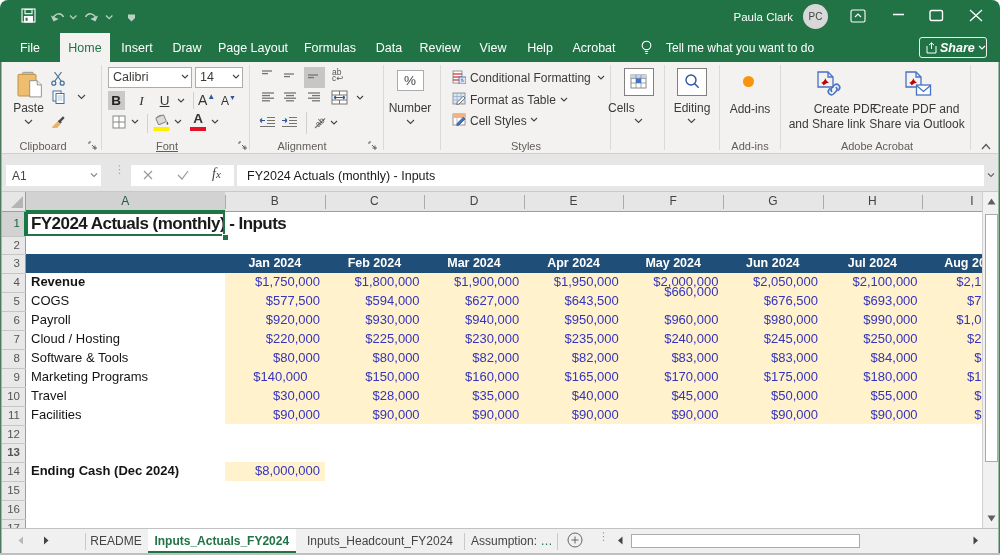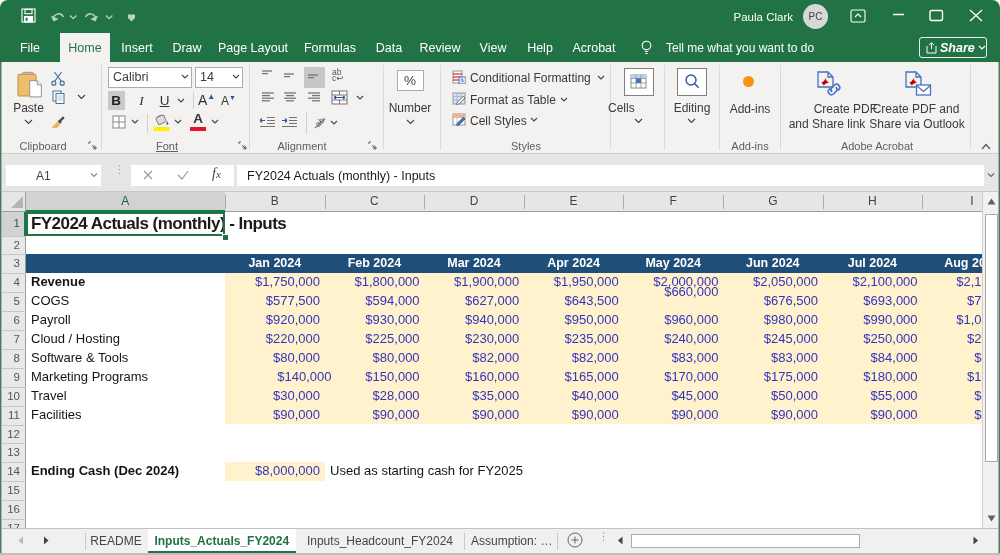--- a/index.html
+++ b/index.html
@@ -350,21 +350,21 @@
       </g>
     </svg>
 <div class="abs rbtxt" style="left:866px;top:101.5px;width:100px;text-align:center;font-size:12px;">Create PDF and</div>
 <div class="abs rbtxt" style="left:866px;top:117px;width:102px;text-align:center;font-size:12px;">Share via Outlook</div>
 <div class="abs glabel" style="left:837px;width:80px;">Adobe Acrobat</div>
 <svg class="abs" style="left:981px;top:143px" width="10" height="7" viewBox="0 0 10 7">
       <path d="M1,6 l4,-4.5 l4,4.5" fill="none" stroke="#555" stroke-width="1.2"></path>
     </svg>
 <div class="abs fbar"></div>
 <div class="abs" style="left:6px;top:164.5px;width:95px;height:21px;background:#fff;"></div>
-<div class="abs" style="left:12px;top:169px;font-size:12px;color:#444;margin-left:24px;">A1</div>
+<div class="abs" style="left:12px;top:169px;font-size:12px;color:#444;">A1</div>
 <svg class="abs" style="left:90px;top:173px" width="8" height="5" viewBox="0 0 8 5">
       <path d="M1,0.5 l3,3 l3,-3" fill="none" stroke="#888" stroke-width="1.1"></path>
     </svg>
 <div class="abs" style="left:114px;top:167px;width:3px;height:16px;color:#A5A5A5;font-size:11px;line-height:5px;">⋮</div>
 <div class="abs" style="left:131px;top:164.5px;width:103px;height:21px;background:#fff;"></div>
 <svg class="abs" style="left:143px;top:170px" width="10" height="10" viewBox="0 0 10 10">
       <path d="M1,1 l8,8 M9,1 l-8,8" stroke="#9a9a9a" stroke-width="1.2"></path>
     </svg>
 <svg class="abs" style="left:177px;top:170px" width="12" height="10" viewBox="0 0 12 10">
       <path d="M1,5 l4,4 l6,-8" fill="none" stroke="#9a9a9a" stroke-width="1.2"></path>
@@ -417,21 +417,21 @@
 <div class="abs" style="left:0;top:156.89999999999998px;width:20px;height:18.900000000000034px;line-height:18.900000000000034px;text-align:right;font-size:11.5px;color:#555;">8</div>
 <div class="abs" style="left:0;top:156.89999999999998px;width:25.5px;height:1px;background:#C6C6C6;"></div>
 <div class="abs" style="left:0;top:175.8px;width:20px;height:18.899999999999977px;line-height:18.899999999999977px;text-align:right;font-size:11.5px;color:#555;">9</div>
 <div class="abs" style="left:0;top:175.8px;width:25.5px;height:1px;background:#C6C6C6;"></div>
 <div class="abs" style="left:0;top:194.7px;width:20px;height:18.900000000000034px;line-height:18.900000000000034px;text-align:right;font-size:11.5px;color:#555;">10</div>
 <div class="abs" style="left:0;top:194.7px;width:25.5px;height:1px;background:#C6C6C6;"></div>
 <div class="abs" style="left:0;top:213.60000000000002px;width:20px;height:18.899999999999977px;line-height:18.899999999999977px;text-align:right;font-size:11.5px;color:#555;">11</div>
 <div class="abs" style="left:0;top:213.60000000000002px;width:25.5px;height:1px;background:#C6C6C6;"></div>
 <div class="abs" style="left:0;top:232.5px;width:20px;height:18.899999999999977px;line-height:18.899999999999977px;text-align:right;font-size:11.5px;color:#555;">12</div>
 <div class="abs" style="left:0;top:232.5px;width:25.5px;height:1px;background:#C6C6C6;"></div>
-<div class="abs" style="left:0;top:251.39999999999998px;width:20px;height:18.900000000000034px;line-height:18.900000000000034px;text-align:right;font-size:11.5px;color:#555;">13</div>
+<div class="abs" style="left:0;top:251.39999999999998px;width:20px;height:18.900000000000034px;line-height:18.900000000000034px;text-align:right;font-size:11.5px;color:#555;font-weight:bold;">13</div>
 <div class="abs" style="left:0;top:251.39999999999998px;width:25.5px;height:1px;background:#C6C6C6;"></div>
 <div class="abs" style="left:0;top:270.3px;width:20px;height:18.899999999999977px;line-height:18.899999999999977px;text-align:right;font-size:11.5px;color:#555;">14</div>
 <div class="abs" style="left:0;top:270.3px;width:25.5px;height:1px;background:#C6C6C6;"></div>
 <div class="abs" style="left:0;top:289.2px;width:20px;height:18.900000000000034px;line-height:18.900000000000034px;text-align:right;font-size:11.5px;color:#555;">15</div>
 <div class="abs" style="left:0;top:289.2px;width:25.5px;height:1px;background:#C6C6C6;"></div>
 <div class="abs" style="left:0;top:308.1px;width:20px;height:18.899999999999977px;line-height:18.899999999999977px;text-align:right;font-size:11.5px;color:#555;">16</div>
 <div class="abs" style="left:0;top:308.1px;width:25.5px;height:1px;background:#C6C6C6;"></div>
 <div class="abs" style="left:0;top:327.0px;width:20px;height:18.899999999999977px;line-height:18.899999999999977px;text-align:right;font-size:11.5px;color:#555;">17</div>
 <div class="abs" style="left:0;top:327.0px;width:25.5px;height:1px;background:#C6C6C6;"></div>
 
@@ -486,21 +486,21 @@
 <div class="abs celltxt" style="left:5.5px;top:136.9px;height:18.9px;line-height:18.9px;font-weight:normal;">Software &amp; Tools</div>
 <div class="abs cellnum" style="left:199.5px;top:136.9px;width:95.0px;height:18.9px;line-height:18.9px;">$80,000</div>
 <div class="abs cellnum" style="left:299.1px;top:136.9px;width:95.0px;height:18.9px;line-height:18.9px;">$80,000</div>
 <div class="abs cellnum" style="left:398.7px;top:136.9px;width:95.0px;height:18.9px;line-height:18.9px;">$82,000</div>
 <div class="abs cellnum" style="left:498.3px;top:136.9px;width:95.0px;height:18.9px;line-height:18.9px;">$82,000</div>
 <div class="abs cellnum" style="left:597.9px;top:136.9px;width:95.0px;height:18.9px;line-height:18.9px;">$83,000</div>
 <div class="abs cellnum" style="left:697.5px;top:136.9px;width:95.0px;height:18.9px;line-height:18.9px;">$83,000</div>
 <div class="abs cellnum" style="left:797.1px;top:136.9px;width:95.0px;height:18.9px;line-height:18.9px;">$84,000</div>
 <div class="abs cellnum" style="left:896.7px;top:136.9px;width:99.1px;height:18.9px;line-height:18.9px;">$84,000</div>
 <div class="abs celltxt" style="left:5.5px;top:155.8px;height:18.9px;line-height:18.9px;font-weight:normal;">Marketing Programs</div>
-<div class="abs cellnum" style="left:211px;top:155.8px;width:95.0px;height:18.9px;line-height:18.9px;">$140,000</div>
+<div class="abs cellnum" style="left:187px;top:155.8px;width:95.0px;height:18.9px;line-height:18.9px;">$140,000</div>
 <div class="abs cellnum" style="left:299.1px;top:155.8px;width:95.0px;height:18.9px;line-height:18.9px;">$150,000</div>
 <div class="abs cellnum" style="left:398.7px;top:155.8px;width:95.0px;height:18.9px;line-height:18.9px;">$160,000</div>
 <div class="abs cellnum" style="left:498.3px;top:155.8px;width:95.0px;height:18.9px;line-height:18.9px;">$165,000</div>
 <div class="abs cellnum" style="left:597.9px;top:155.8px;width:95.0px;height:18.9px;line-height:18.9px;">$170,000</div>
 <div class="abs cellnum" style="left:697.5px;top:155.8px;width:95.0px;height:18.9px;line-height:18.9px;">$175,000</div>
 <div class="abs cellnum" style="left:797.1px;top:155.8px;width:95.0px;height:18.9px;line-height:18.9px;">$180,000</div>
 <div class="abs cellnum" style="left:896.7px;top:155.8px;width:99.1px;height:18.9px;line-height:18.9px;">$185,000</div>
 <div class="abs celltxt" style="left:5.5px;top:174.7px;height:18.9px;line-height:18.9px;font-weight:normal;">Travel</div>
 <div class="abs cellnum" style="left:199.5px;top:174.7px;width:95.0px;height:18.9px;line-height:18.9px;">$30,000</div>
 <div class="abs cellnum" style="left:299.1px;top:174.7px;width:95.0px;height:18.9px;line-height:18.9px;">$28,000</div>
@@ -515,21 +515,20 @@
 <div class="abs cellnum" style="left:299.1px;top:193.6px;width:95.0px;height:18.9px;line-height:18.9px;">$90,000</div>
 <div class="abs cellnum" style="left:398.7px;top:193.6px;width:95.0px;height:18.9px;line-height:18.9px;">$90,000</div>
 <div class="abs cellnum" style="left:498.3px;top:193.6px;width:95.0px;height:18.9px;line-height:18.9px;">$90,000</div>
 <div class="abs cellnum" style="left:597.9px;top:193.6px;width:95.0px;height:18.9px;line-height:18.9px;">$90,000</div>
 <div class="abs cellnum" style="left:697.5px;top:193.6px;width:95.0px;height:18.9px;line-height:18.9px;">$90,000</div>
 <div class="abs cellnum" style="left:797.1px;top:193.6px;width:95.0px;height:18.9px;line-height:18.9px;">$90,000</div>
 <div class="abs cellnum" style="left:896.7px;top:193.6px;width:99.1px;height:18.9px;line-height:18.9px;">$90,000</div>
 <div class="abs" style="left:5.5px;top:0.0px;height:23.5px;line-height:23.5px;font-weight:bold;font-size:17px;letter-spacing:-0.55px;color:#1a1a1a;white-space:nowrap;">FY2024 Actuals (monthly) - Inputs</div>
 <div class="abs celltxt" style="left:5.5px;top:250.3px;height:18.9px;line-height:18.9px;font-weight:bold;">Ending Cash (Dec 2024)</div>
 <div class="abs cellnum" style="left:199.5px;top:250.3px;width:95.0px;height:18.9px;line-height:18.9px;">$8,000,000</div>
-<div class="abs celltxt" style="left:304.6px;top:250.3px;height:18.9px;line-height:18.9px;">Used as starting cash for FY2025</div>
 <div class="abs" style="left:0;top:0;width:199.5px;height:23.5px;border:2px solid #217346;box-sizing:border-box;"></div>
 <div class="abs" style="left:196.5px;top:21.5px;width:5px;height:5px;background:#217346;border:1px solid #fff;box-sizing:content-box;"></div>
 </div>
 <div class="abs" style="left:982px;top:0;width:18px;height:336px;background:#F1F1F1;border-left:1px solid #D0D0D0;box-sizing:border-box;"></div>
 <svg class="abs" style="left:987px;top:6px" width="9" height="7" viewBox="0 0 9 7">
         <path d="M4.5,0.5 L8.5,6.5 L0.5,6.5 z" fill="#606060"></path>
       </svg>
 <div class="abs" style="left:984.5px;top:22px;width:13px;height:248px;background:#fff;border:1px solid #ABABAB;box-sizing:border-box;"></div>
 <svg class="abs" style="left:987px;top:323px" width="9" height="7" viewBox="0 0 9 7">
         <path d="M4.5,6.5 L8.5,0.5 L0.5,0.5 z" fill="#606060"></path>

